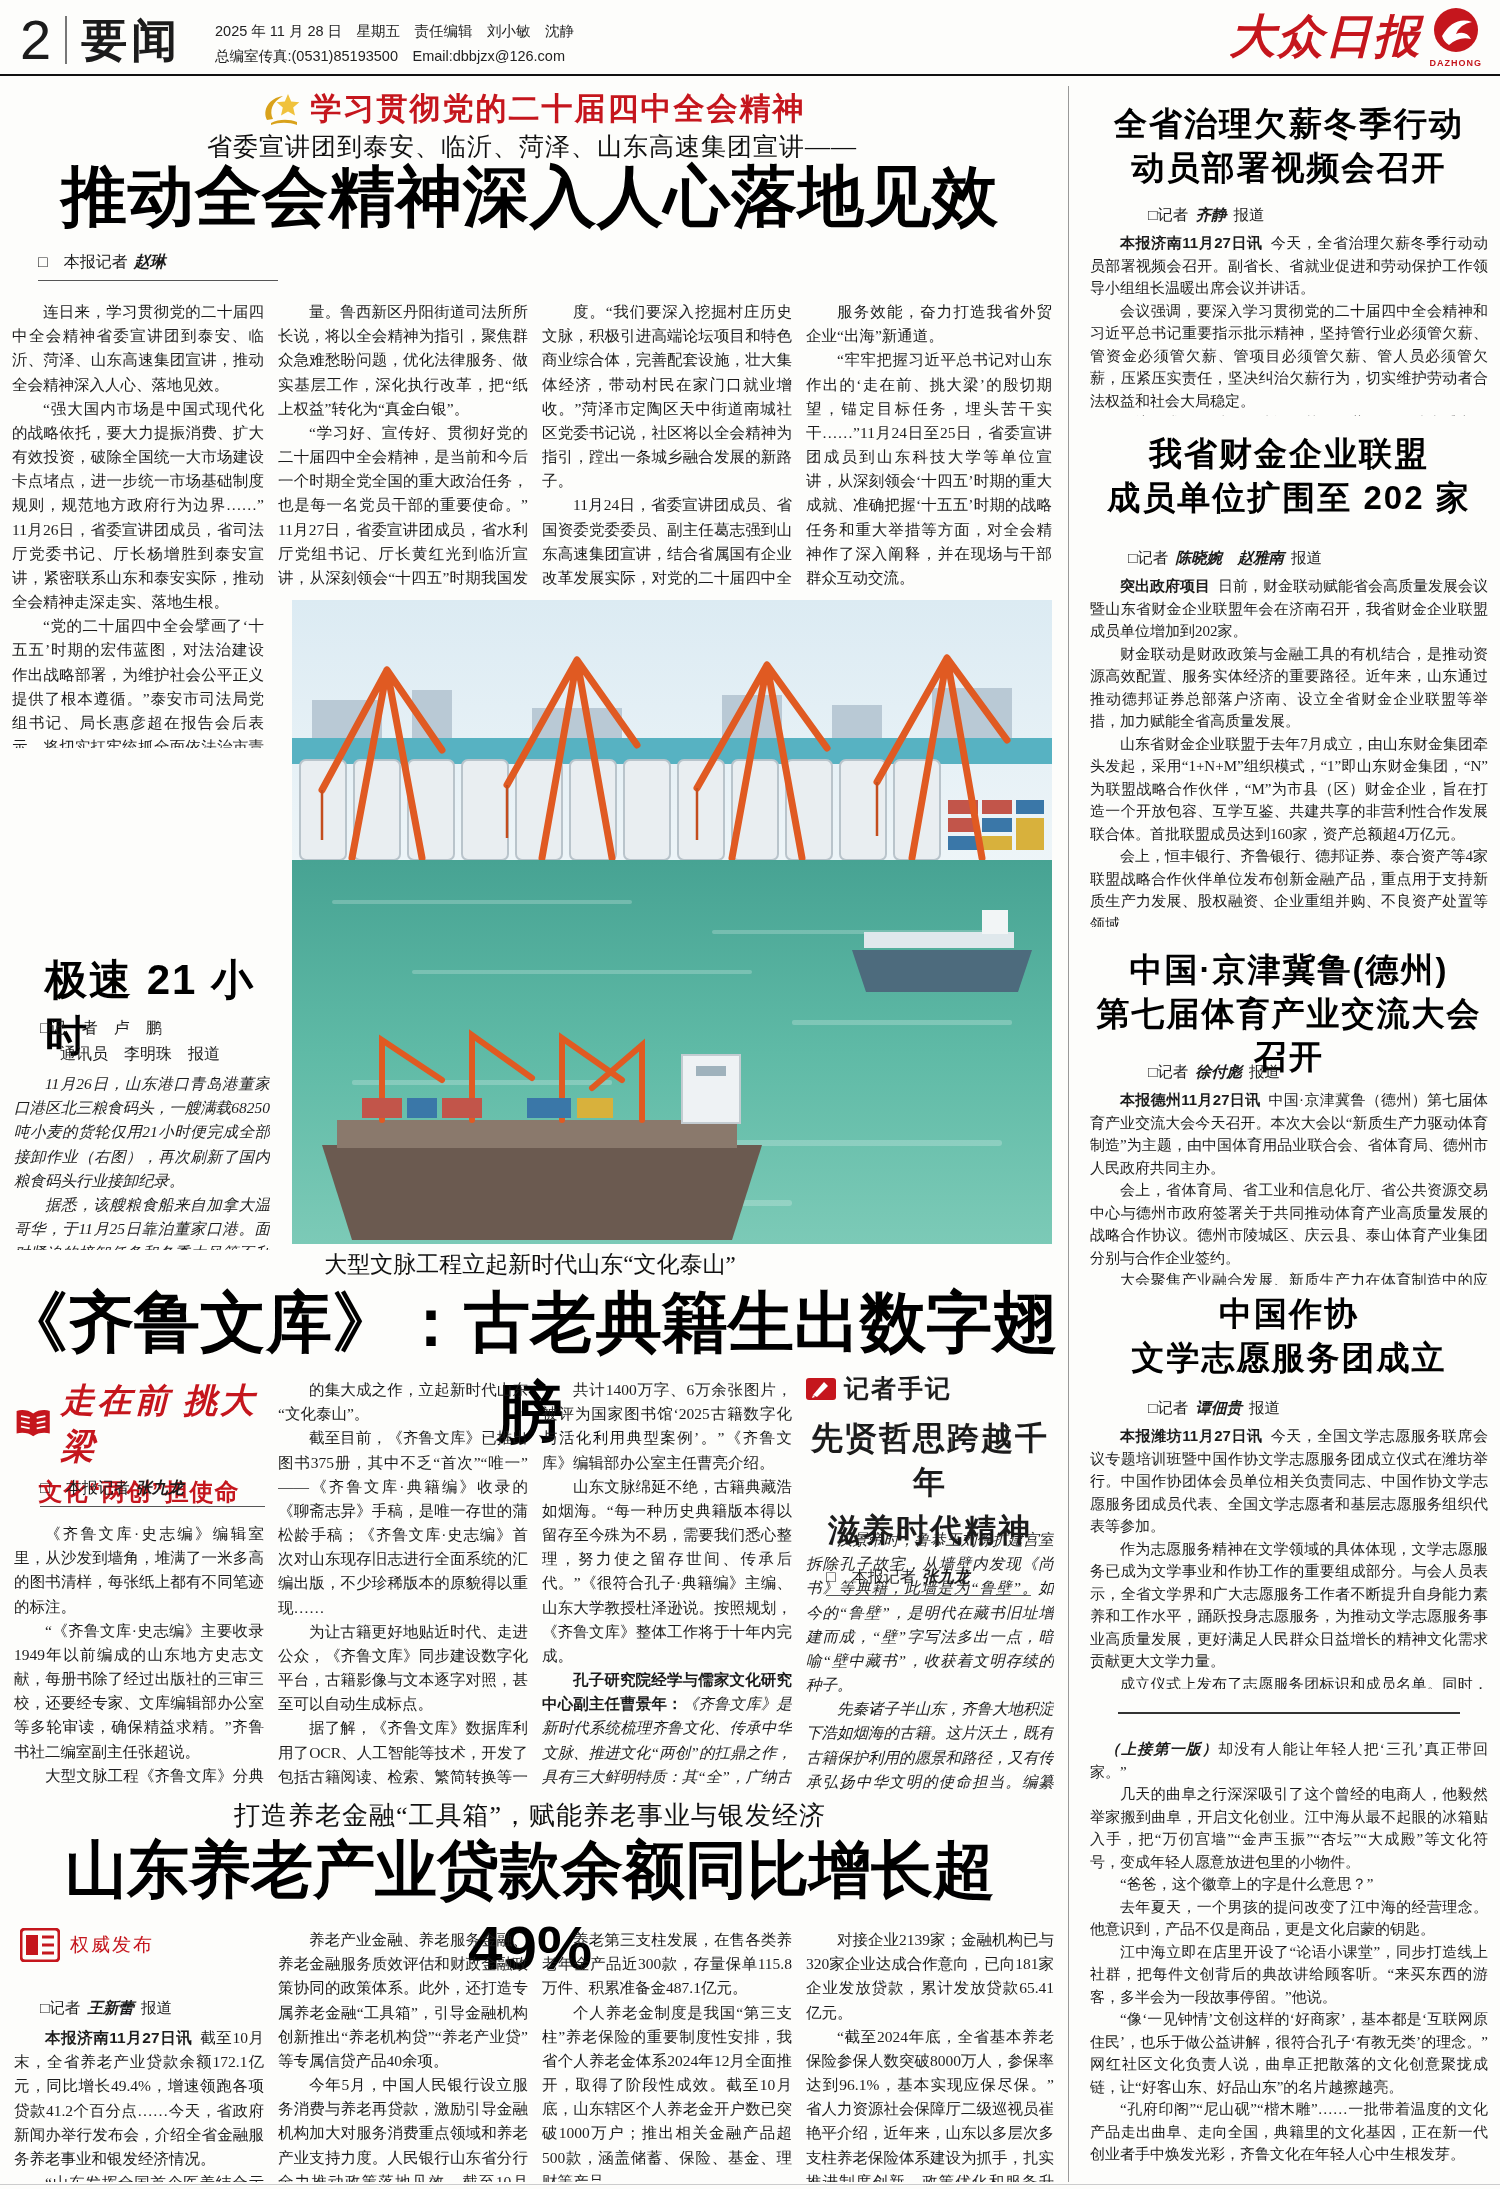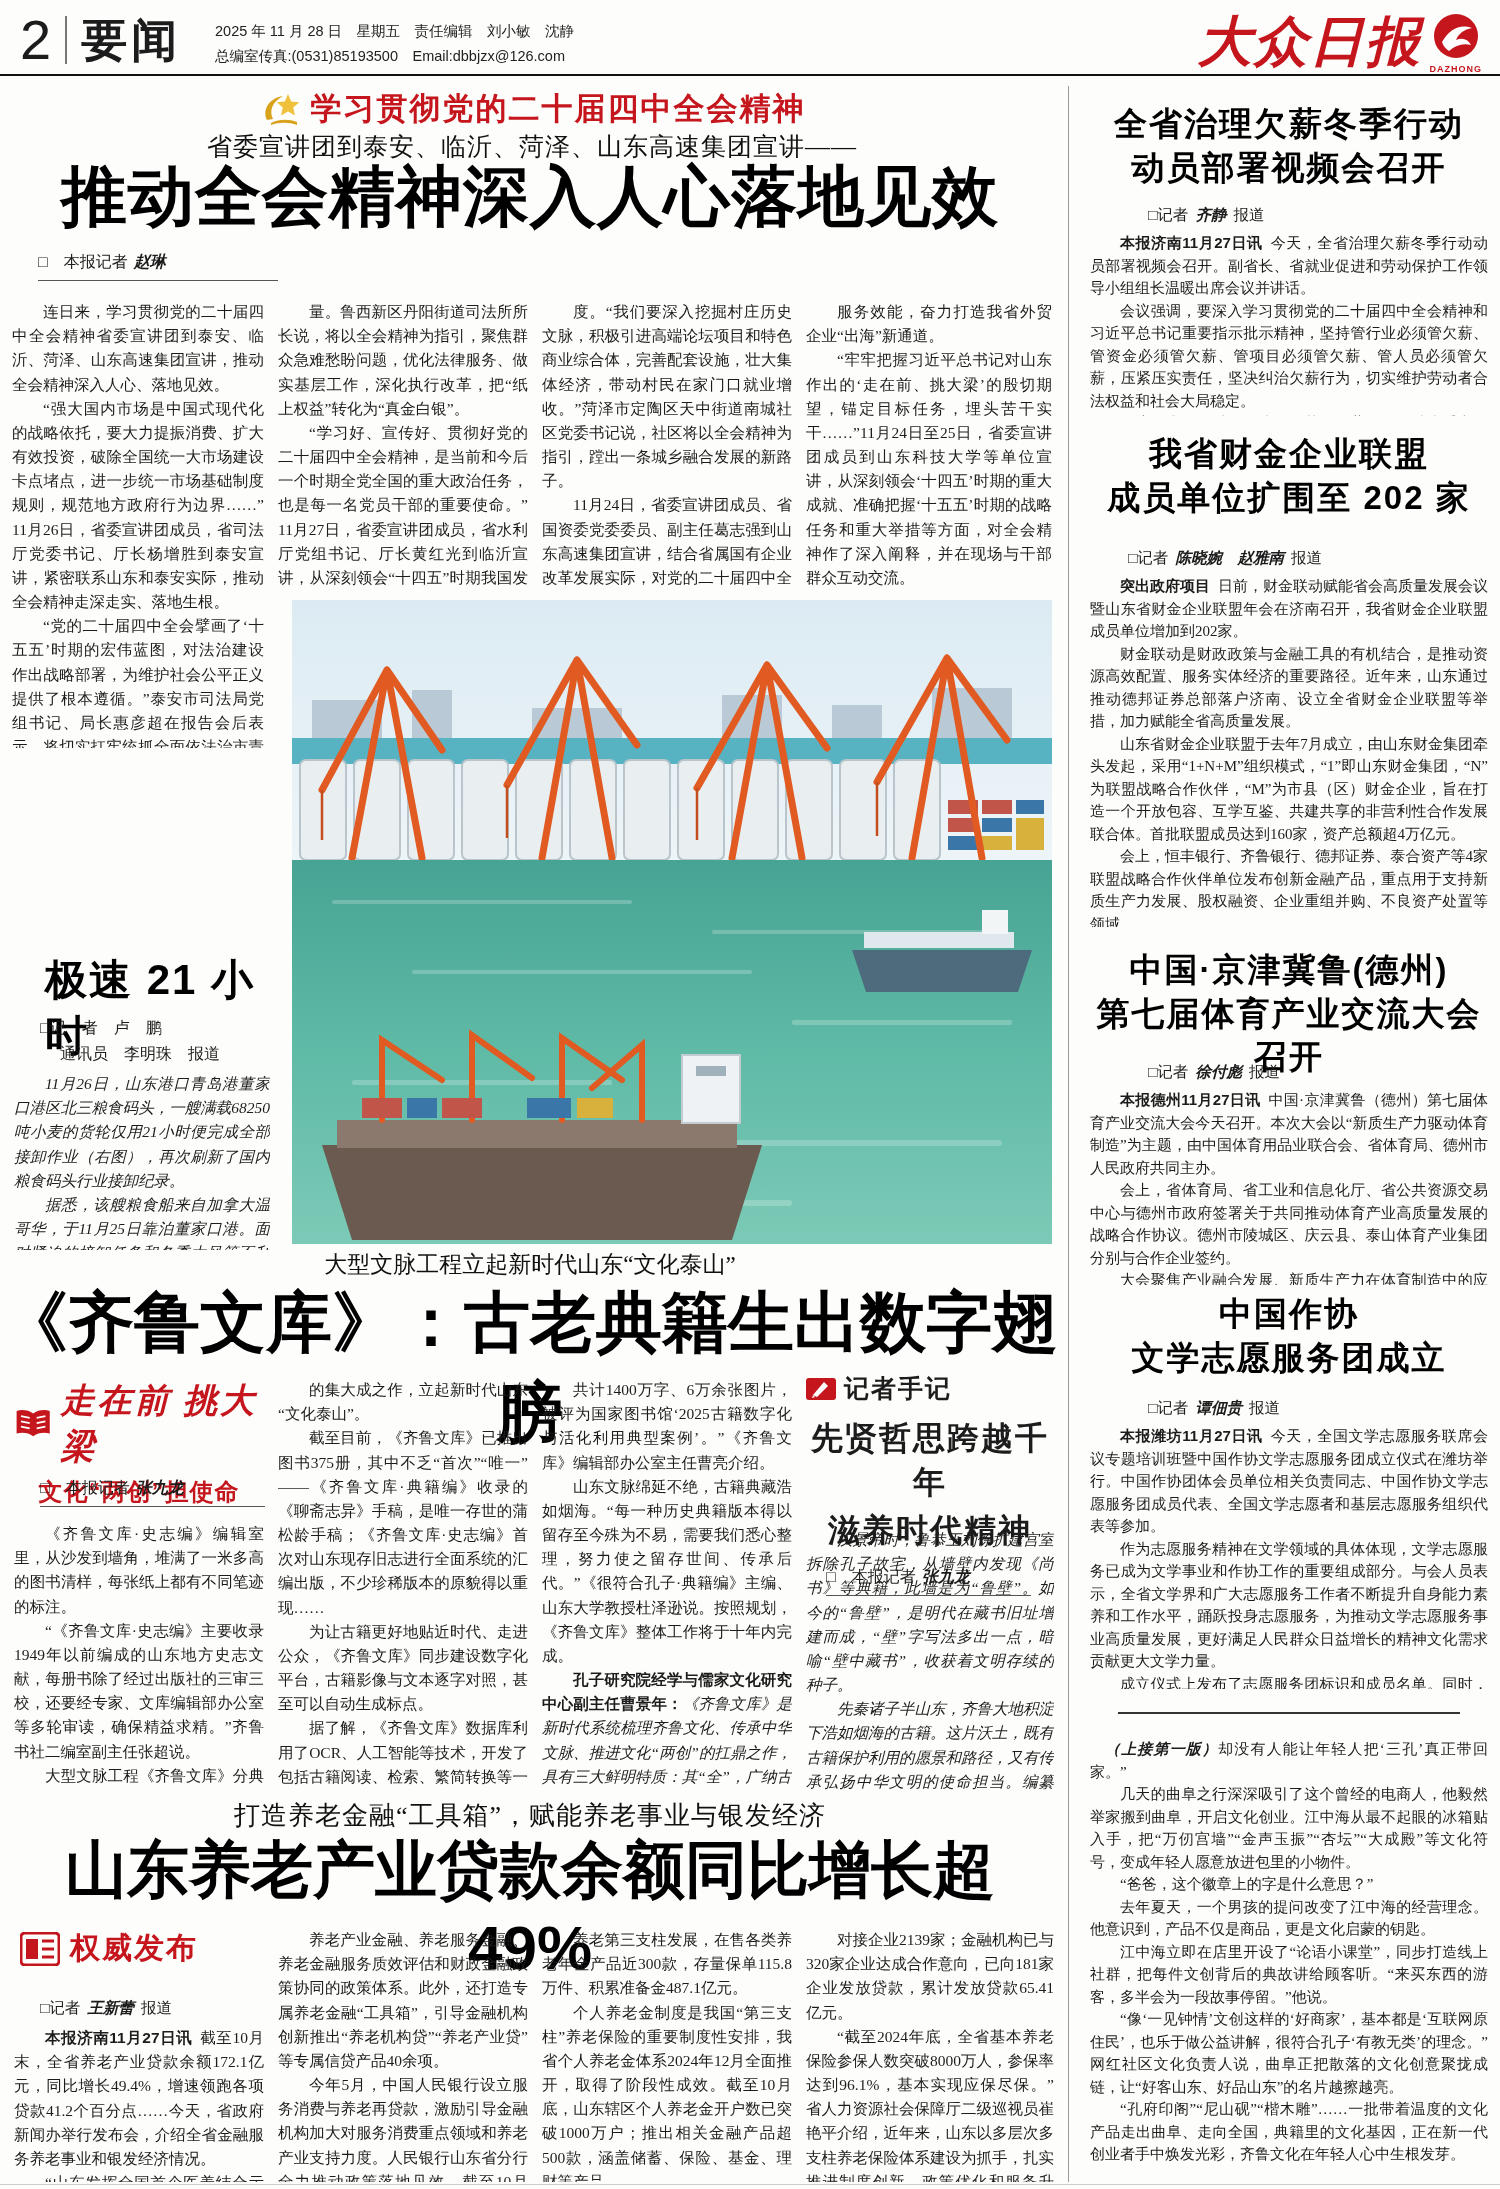--- a/index.html
+++ b/index.html
@@ -34,21 +34,21 @@
 
   <div class="abs" style="left:20px;top:12px;display:flex;align-items:center;gap:14px;">
     <span class="hei" style="font-size:56px;font-weight:500;line-height:1;">2</span>
     <span style="width:2px;height:48px;background:#777;display:inline-block;"></span>
     <span class="hei" style="font-size:46px;font-weight:bold;letter-spacing:4px;line-height:1;">要闻</span>
   </div>
   <div class="abs hei" style="left:215px;top:22px;font-size:14.5px;color:#222;">2025 年 11 月 28 日　星期五　责任编辑　刘小敏　沈静</div>
   <div class="abs hei" style="left:215px;top:47px;font-size:14.5px;color:#222;">总编室传真:(0531)85193500　Email:dbbjzx@126.com</div>
 
   <div class="abs" style="right:18px;top:6px;display:flex;align-items:center;gap:8px;">
-    <span class="kai red" style="font-size:54px;font-weight:bold;letter-spacing:2px;">大众日报</span>
+    <span class="kai red" style="font-size:46px;font-weight:bold;letter-spacing:2px;">大众日报</span>
     <span style="display:inline-flex;flex-direction:column;align-items:center;">
       <svg width="52" height="52" viewBox="0 0 52 52">
         <circle cx="26" cy="24" r="22" fill="#c5161d"></circle>
         <path d="M12 30 Q24 10 42 16 Q30 18 26 28 Q36 24 41 33 Q29 30 19 39 Q14 36 12 30 Z" fill="#fff"></path>
       </svg>
       <span class="hei red" style="font-size:9px;font-weight:bold;letter-spacing:1px;">DAZHONG</span>
     </span>
   </div>
   <div class="abs rule-h" style="left:0;top:74px;width:1500px;"></div>
 
@@ -277,21 +277,21 @@
   <div class="abs" style="left:20px;top:1928px;display:flex;align-items:center;gap:10px;">
     <svg width="40" height="34" viewBox="0 0 40 34">
       <rect x="1" y="1" width="38" height="32" rx="4" fill="none" stroke="#c5161d" stroke-width="3"></rect>
       <rect x="6" y="7" width="12" height="20" fill="#c5161d"></rect>
       <g stroke="#c5161d" stroke-width="3">
           <line x1="22" y1="9" x2="34" y2="9"></line>
           <line x1="22" y1="17" x2="34" y2="17"></line>
           <line x1="22" y1="25" x2="34" y2="25"></line>
         </g>
     </svg>
-    <span class="hei red" style="font-size:30px;font-weight:bold;letter-spacing:2px;">权威发布</span>
+    <span class="hei red" style="font-size:19px;font-weight:normal;letter-spacing:2px;">权威发布</span>
   </div>
   <div class="abs sb-byline" style="left:40px;top:1998px;">
     <span>□记者</span><b>王新蕾</b><span>报道</span>
   </div>
   <div class="abs col pension-col" style="left:14px;top:2026px;width:250px;height:156px;">
     <p style="margin:0;text-indent:2em;text-align:justify;line-height:1.56;">
       <b class="dl">本报济南11月27日讯</b><span>截至10月末，全省养老产业贷款余额172.1亿元，同比增长49.4%，增速领跑各项贷款41.2个百分点……今天，省政府新闻办举行发布会，介绍全省金融服务养老事业和银发经济情况。</span>
     </p>
     <span class="jtext body15"><p>“山东发挥全国首个医养结合示范省优势，初步构建起覆盖养老需求全周期、服务养老产业全链条的金融生态体系。”发布会上，人民银行山东省分行党委书记、行长曾涛介绍，为破解养老金融难点堵点，山东初步建立了涵盖养老金金融、</p></span>
   </div>

